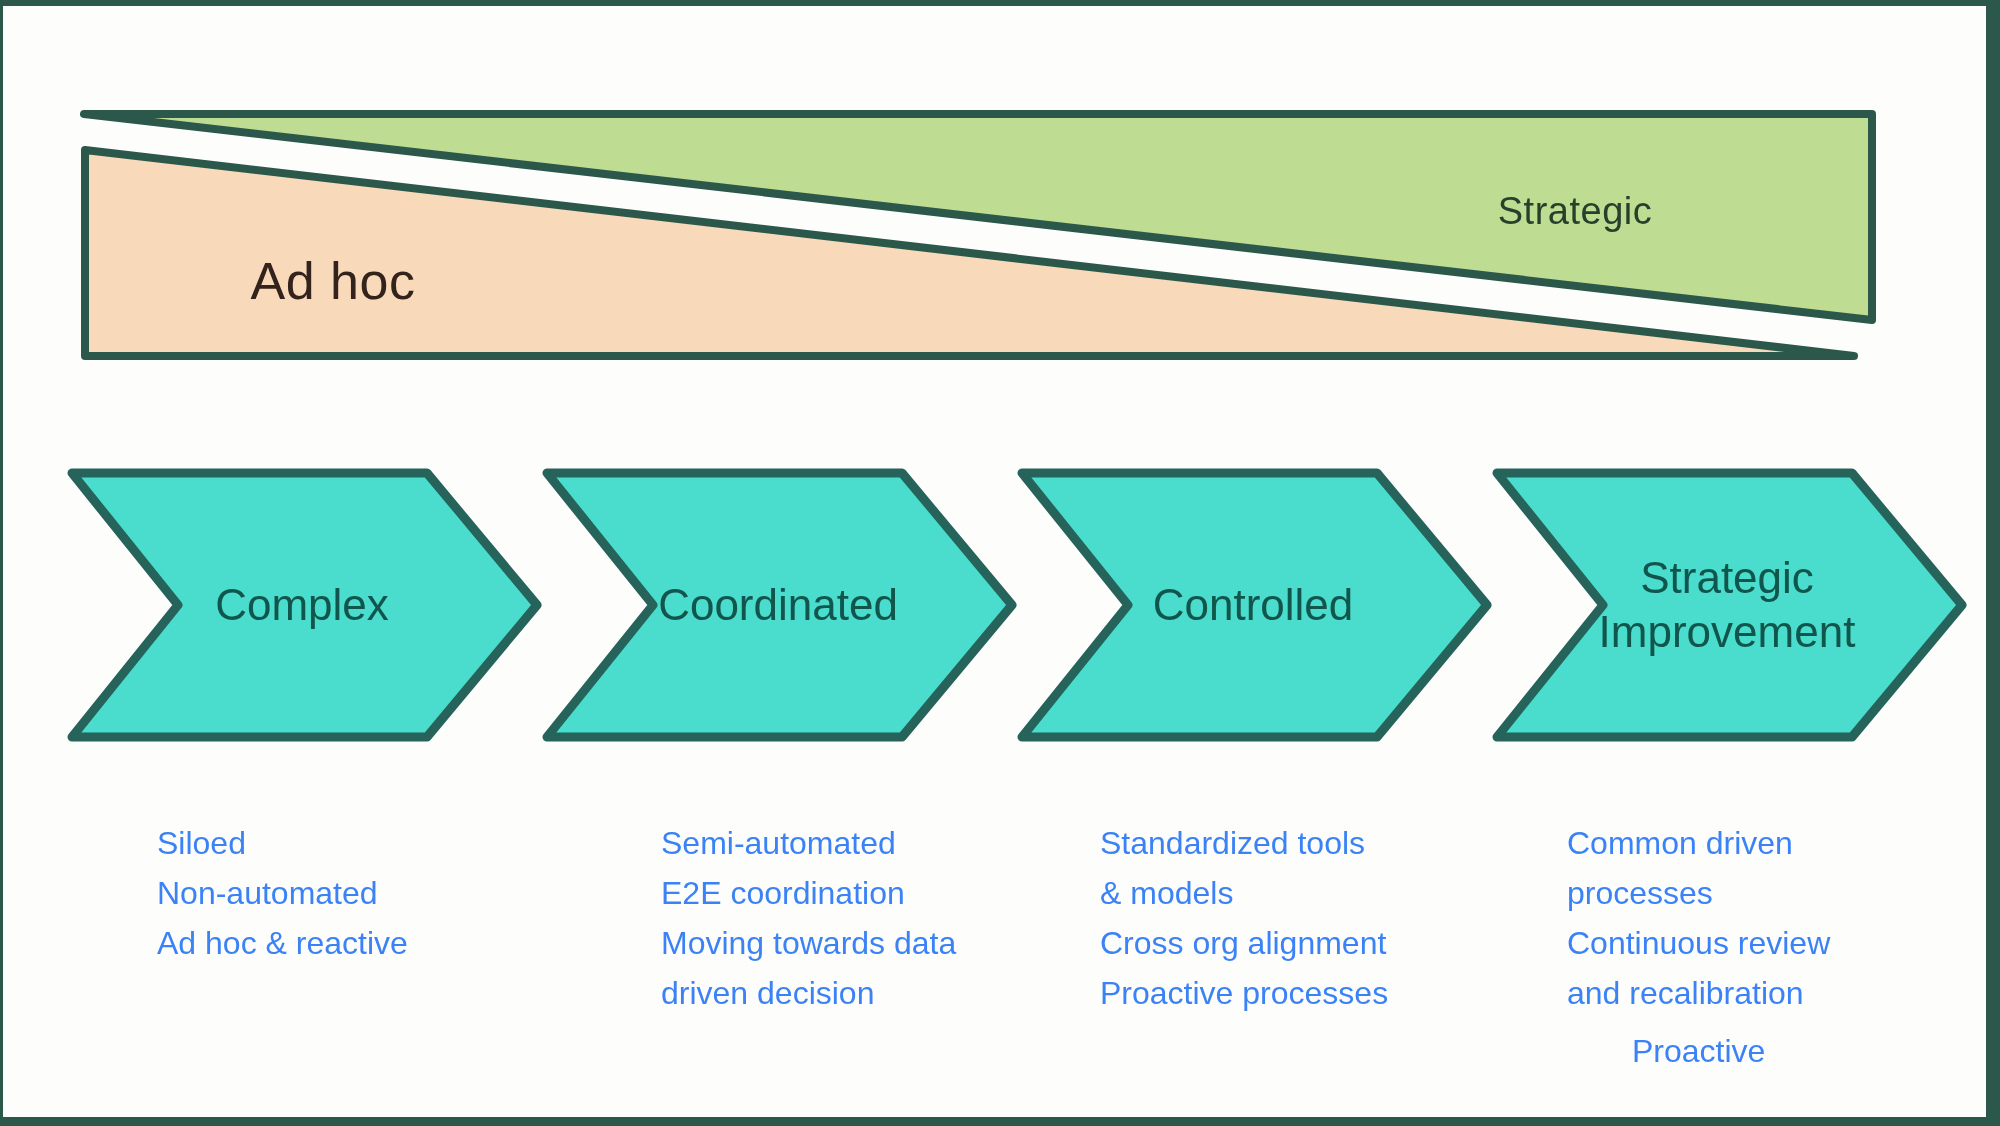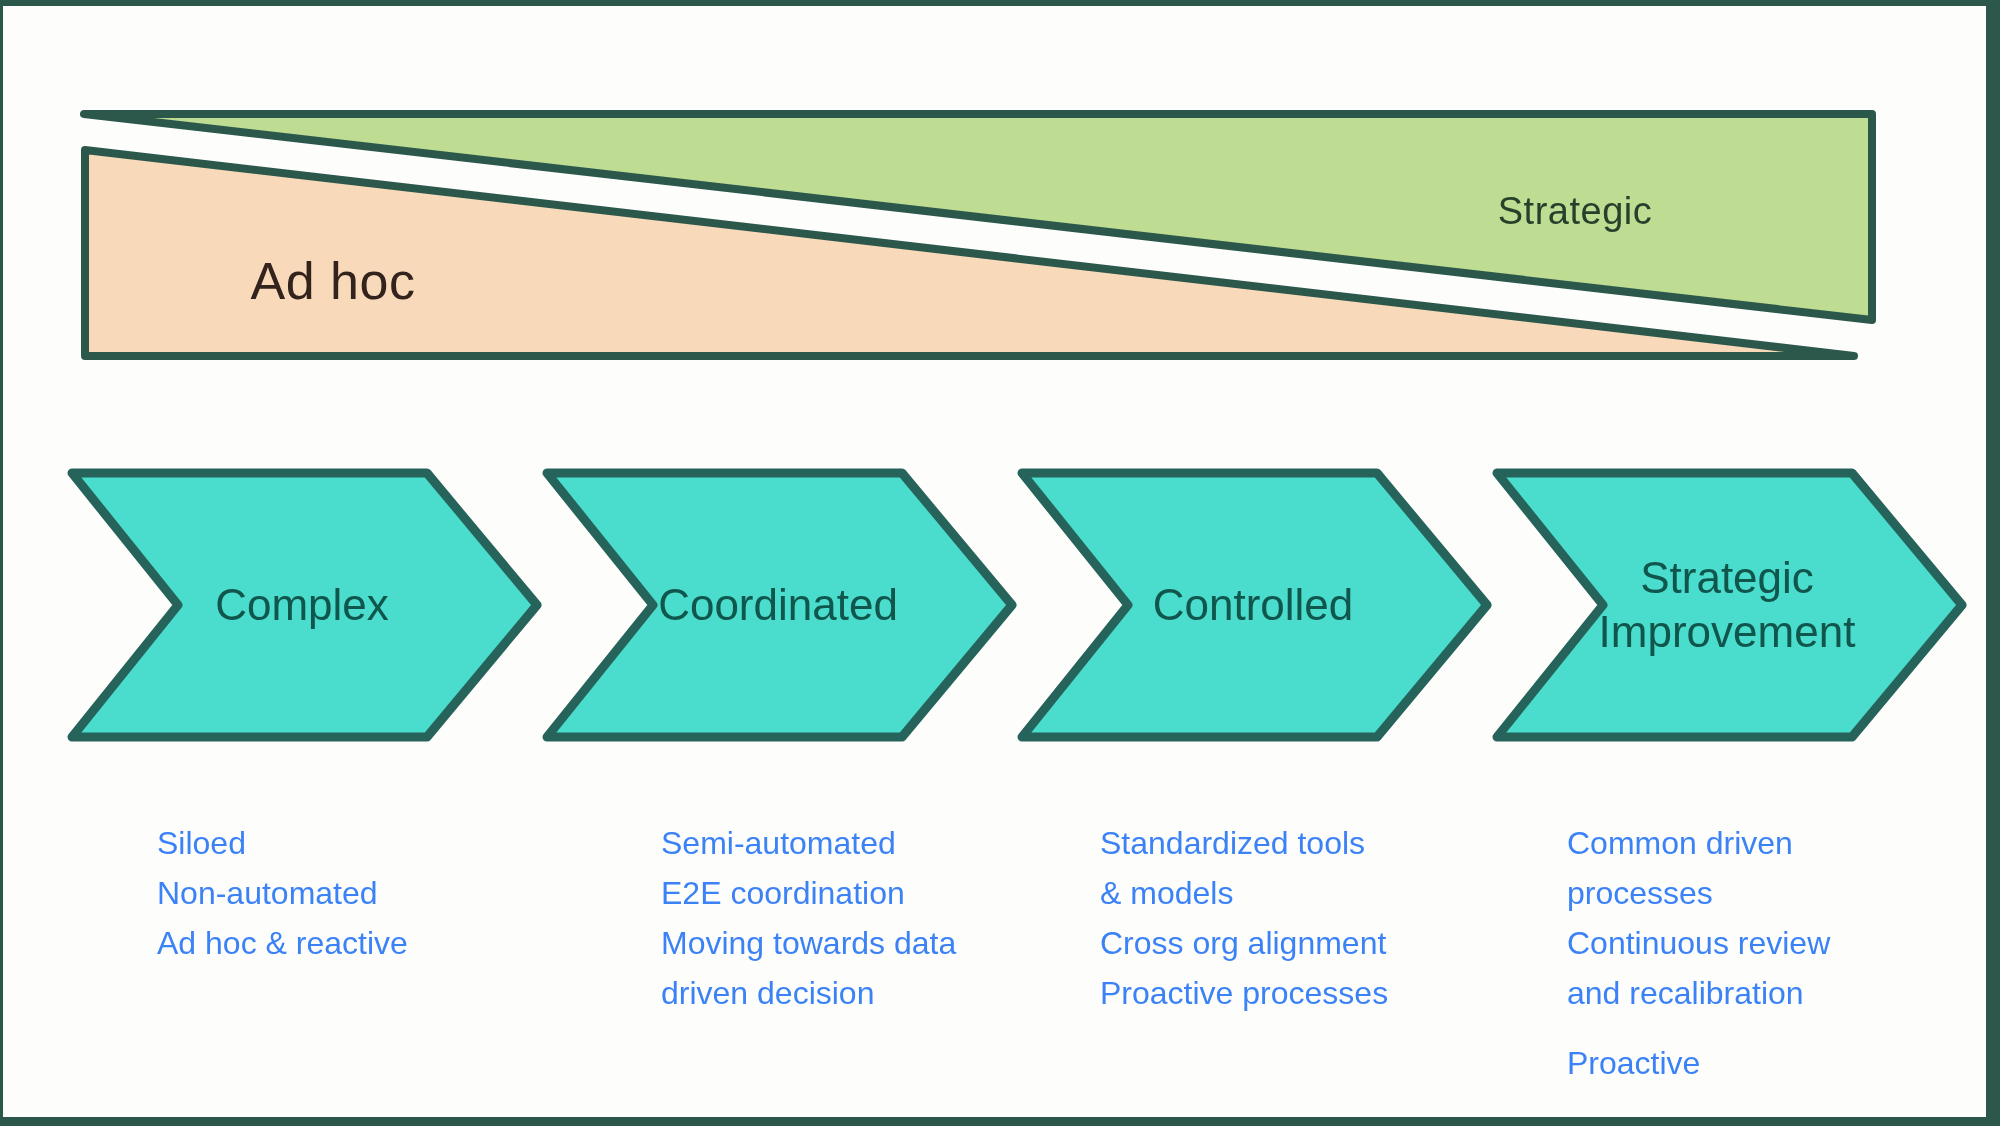--- a/index.html
+++ b/index.html
@@ -63,21 +63,21 @@
     top: 818px;
     font-size: 32px;
     line-height: 50px;
     color: #3b82f6;
     white-space: nowrap;
   }
   .desc-col-1 { left: 157px; }
   .desc-col-2 { left: 617px; margin-left: 44px; }
   .desc-col-3 { left: 1100px; }
   .desc-col-4 { left: 1567px; }
-  .desc-line:nth-child(5) { margin-top: 20px; }
+  .desc-line:nth-child(5) { margin-top: 8px; text-align: center; }
 </style>
 </head>
 <body>
 
 <div id="stage-canvas">
 
   <div class="frame-side frame-top"></div>
   <div class="frame-side frame-bottom"></div>
   <div class="frame-side frame-right"></div>
   <div class="frame-side frame-left"></div>

